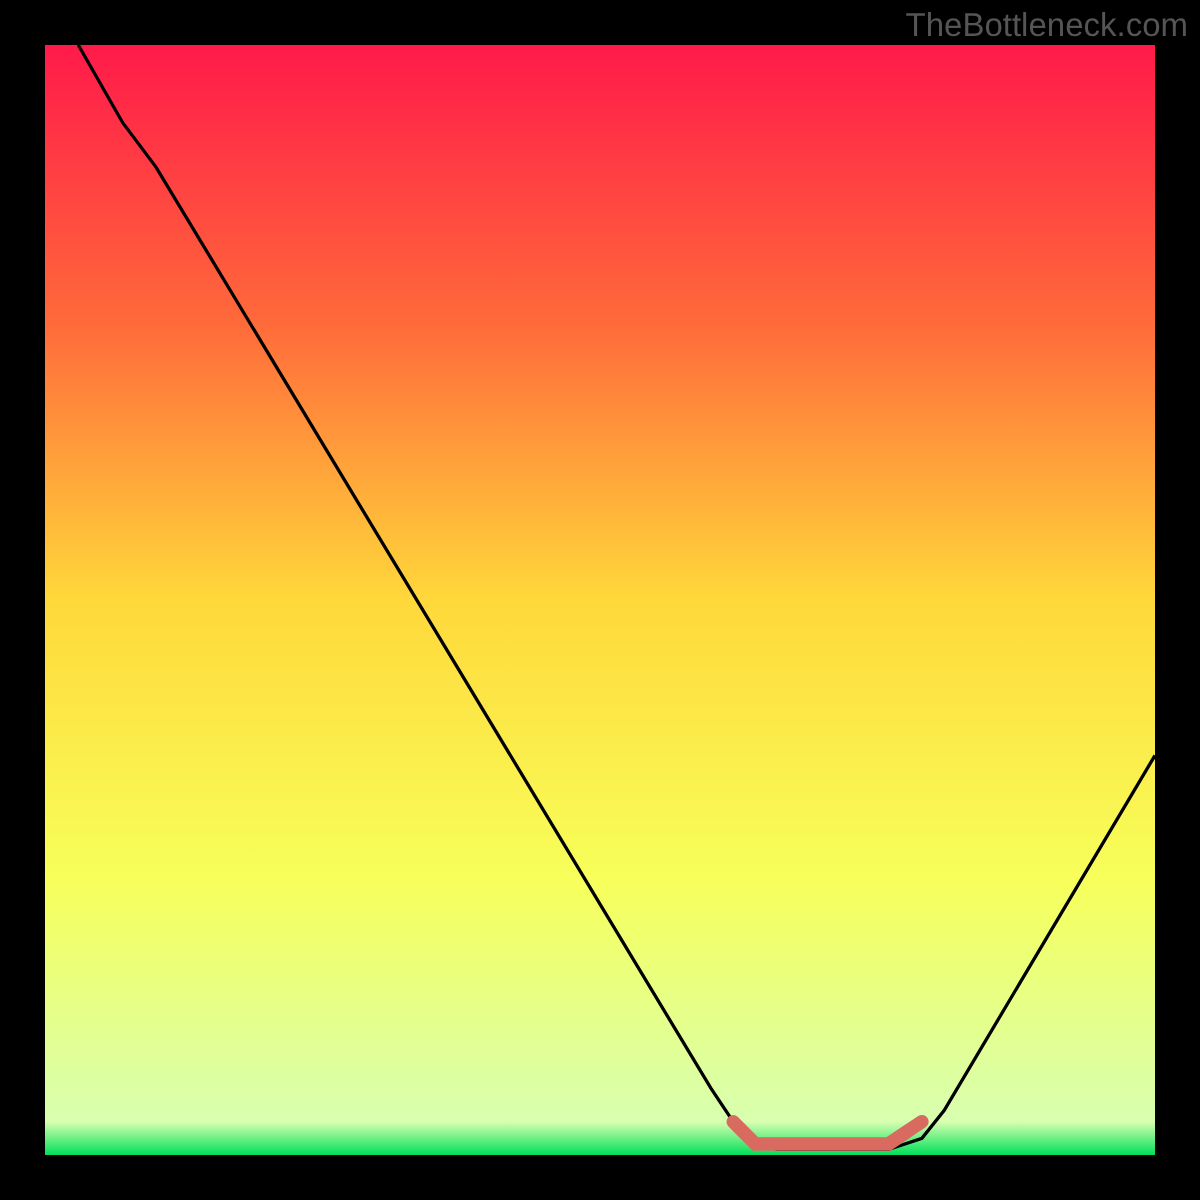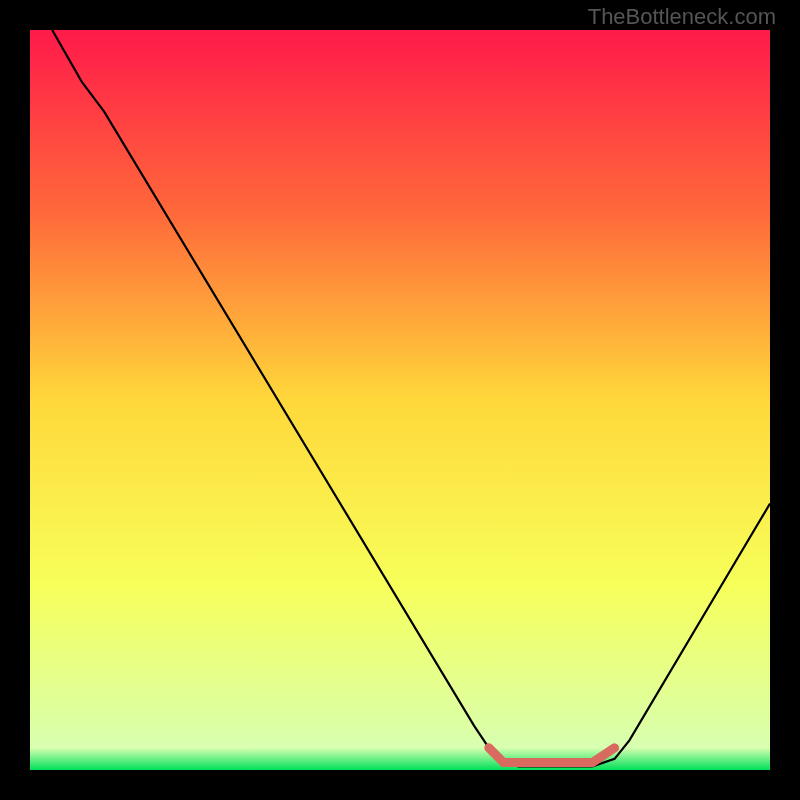--- a/index.html
+++ b/index.html
@@ -7,21 +7,21 @@
     padding: 0;
     background: #000;
     width: 800px;
     height: 800px;
     position: relative;
     font-family: Arial, sans-serif;
   }
   .watermark {
     position: absolute;
     top: 4px;
-    right: 24px;
+    right: 8px;
     color: #555;
     font-size: 22px;
     font-weight: 500;
     z-index: 10;
     text-align: right;
   }
   .plot-area {
     position: absolute;
     top: 30px;
     left: 30px;

